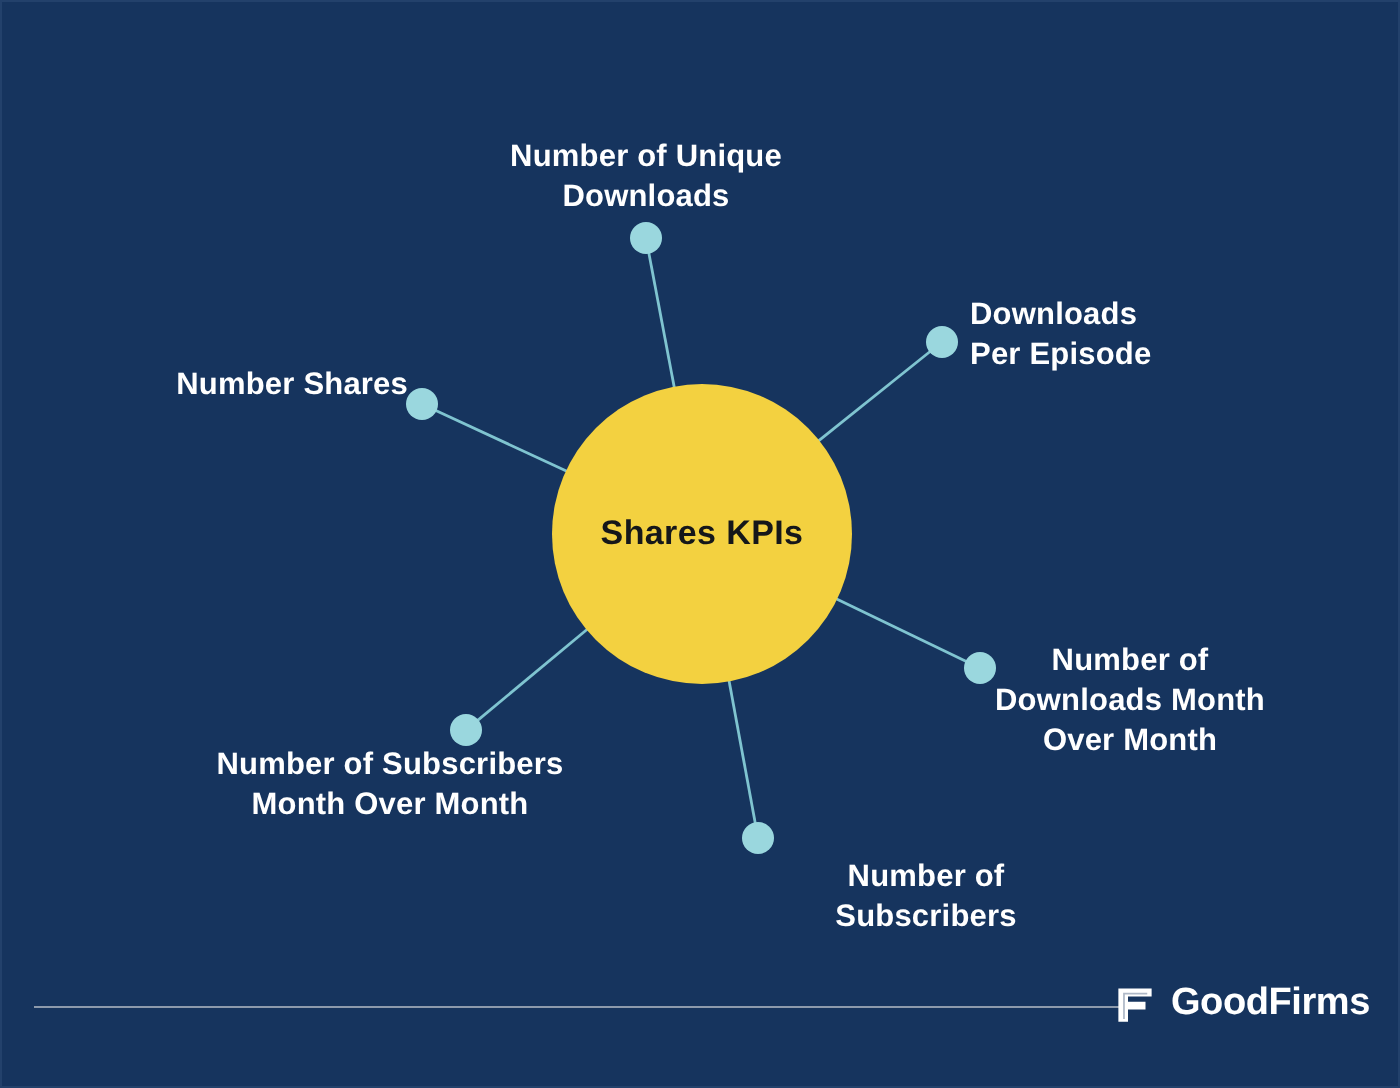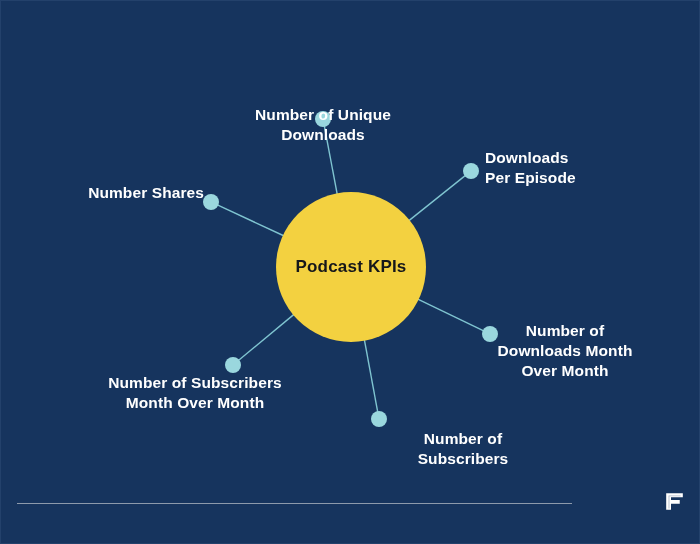--- a/index.html
+++ b/index.html
@@ -112,40 +112,41 @@
     <g id="dots-group">
         <circle cx="322" cy="118" r="8" fill="#9ad7de"></circle>
         <circle cx="470" cy="170" r="8" fill="#9ad7de"></circle>
         <circle cx="489" cy="333" r="8" fill="#9ad7de"></circle>
         <circle cx="378" cy="418" r="8" fill="#9ad7de"></circle>
         <circle cx="232" cy="364" r="8" fill="#9ad7de"></circle>
         <circle cx="210" cy="201" r="8" fill="#9ad7de"></circle>
       </g>
   </svg>
 
-  <div id="hub-label" style="color: rgb(21, 23, 26);">Podcast KPIs</div>
+  <div id="hub-label" style="color: rgb(21, 23, 26);">Shares KPIs</div>
 
   <div id="labels-layer">
-      <div class="node-label label-center" style="left: 232px; top: 68px; width: 180px; color: rgb(255, 255, 255); margin-top: 36px;">Number of Unique
+      <div class="node-label label-center" style="left: 232px; top: 68px; width: 180px; color: rgb(255, 255, 255);">Number of Unique
 Downloads</div>
       <div class="node-label label-left" style="left: 484px; top: 147px; width: 130px; color: rgb(255, 255, 255);">Downloads
 Per Episode</div>
       <div class="node-label label-center" style="left: 476px; top: 320px; width: 176px; color: rgb(255, 255, 255);">Number of
 Downloads Month
 Over Month</div>
       <div class="node-label label-center" style="left: 382px; top: 428px; width: 160px; color: rgb(255, 255, 255);">Number of
 Subscribers</div>
       <div class="node-label label-center" style="left: 104px; top: 372px; width: 180px; color: rgb(255, 255, 255);">Number of Subscribers
 Month Over Month</div>
       <div class="node-label label-right" style="left: 68px; top: 182px; width: 135px; color: rgb(255, 255, 255);">Number Shares</div>
     </div>
 
   <div id="footer">
     <div id="footer-rule" style="background: rgb(141, 154, 172);"></div>
     <div id="brand">
       <svg id="brand-mark" viewBox="0 0 24 24">
         <path d="M2.5 2.5 H21.5 V7.2 H8.0 V10.2 H18.0 V14.6 H8.0 V21.5 H2.5 Z" fill="#ffffff"></path>
         <path d="M5.2 5.0 H19.0 V6.0 H6.2 V20.0 H5.2 Z" fill="#16345e" opacity="0.35"></path>
       </svg>
+      <span id="brand-name" style="color: rgb(255, 255, 255);">GoodFirms</span>
     </div>
   </div>
 
 </div>
 
 </body></html>

